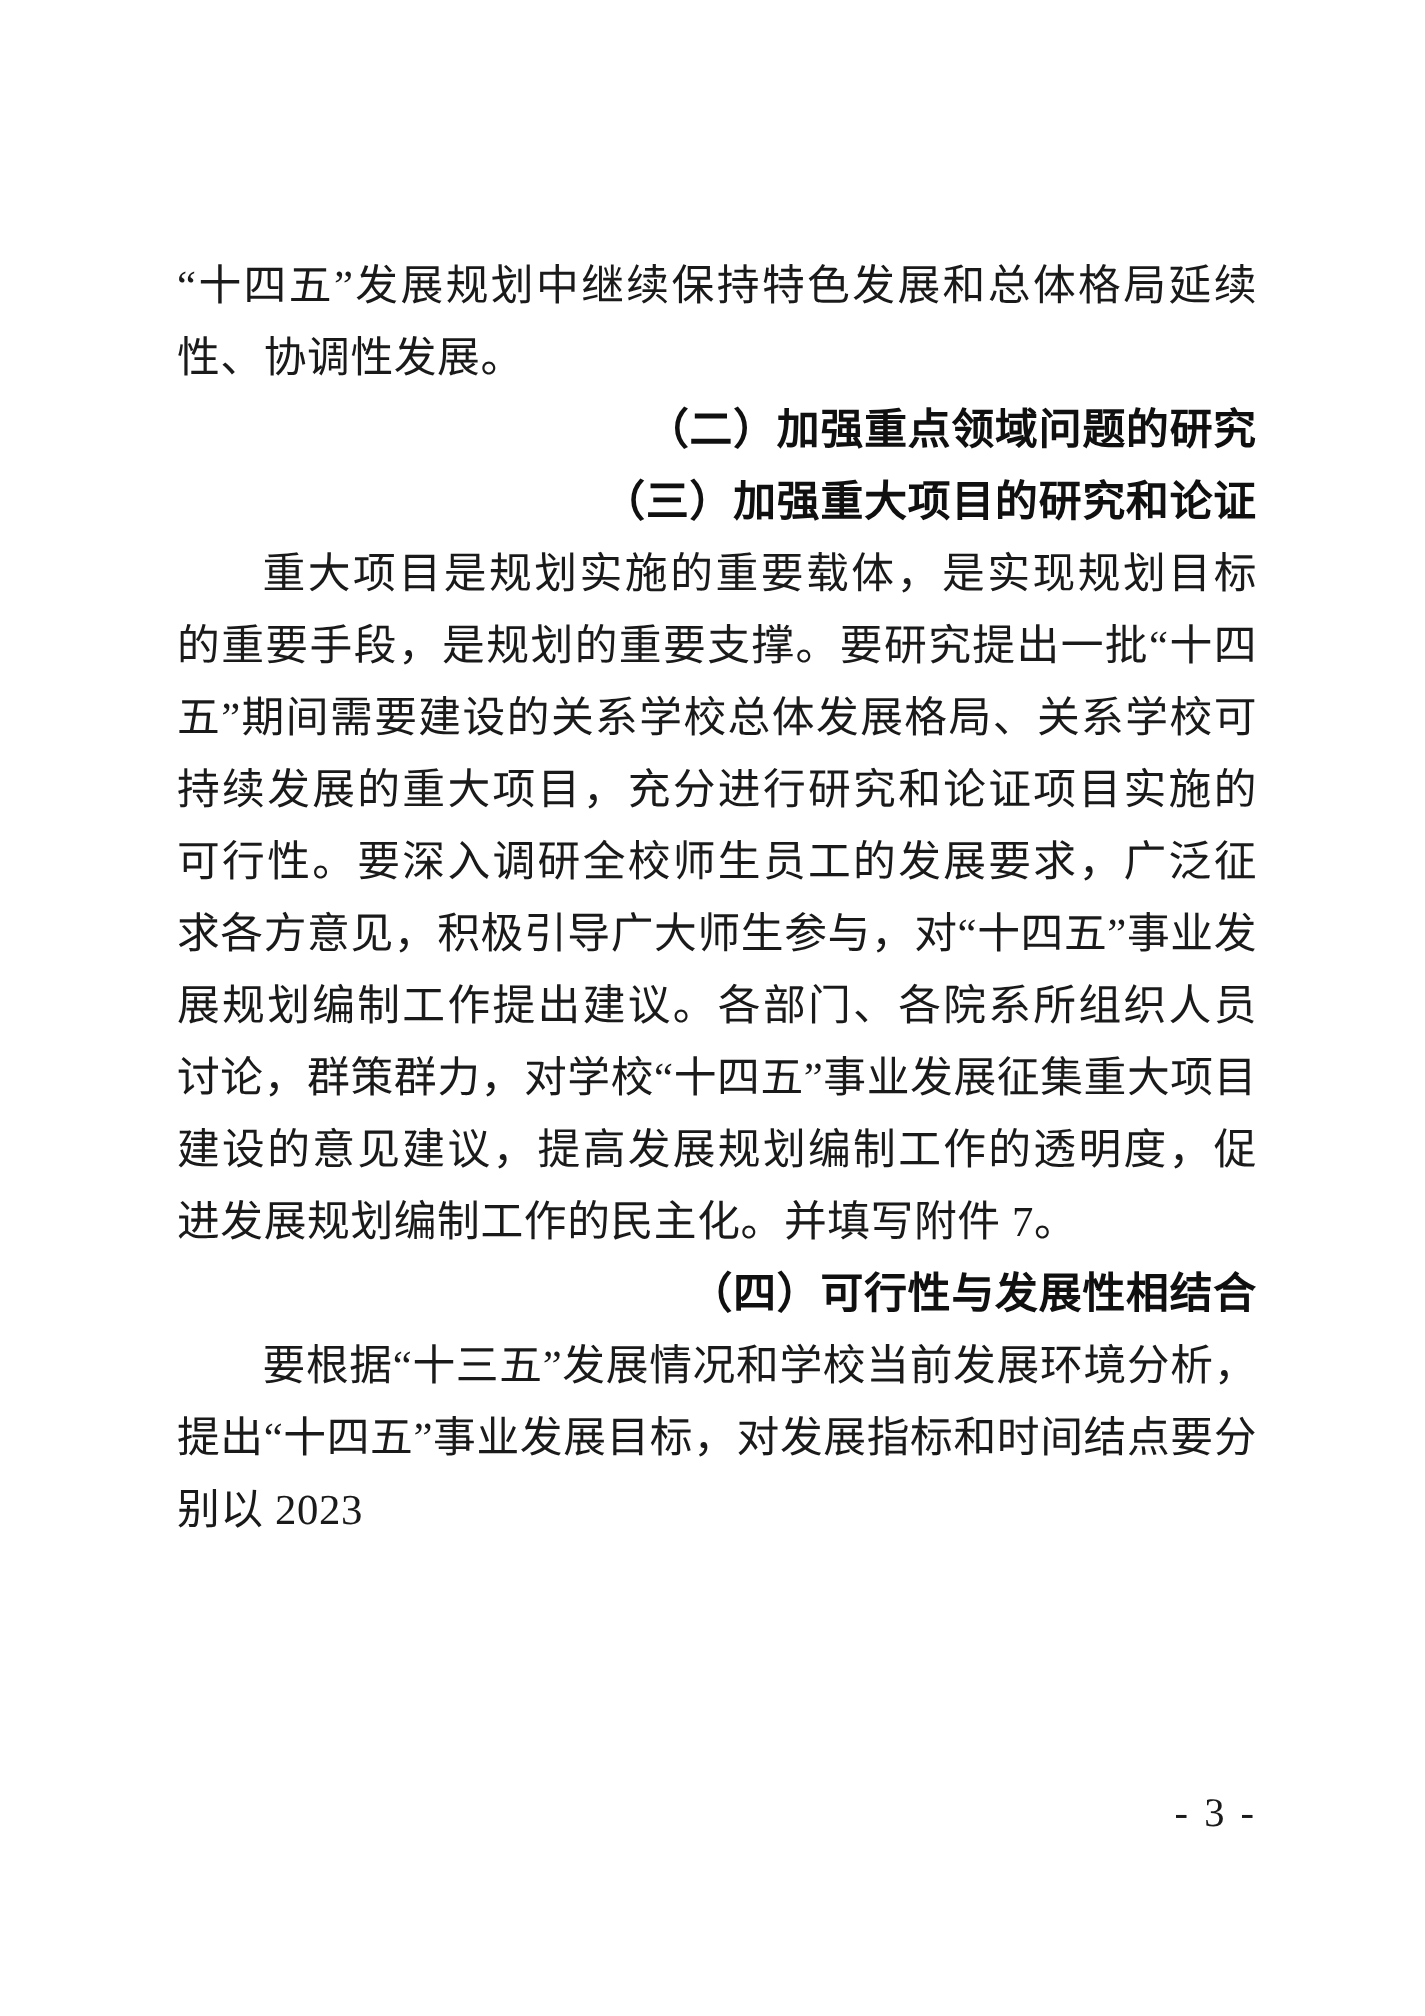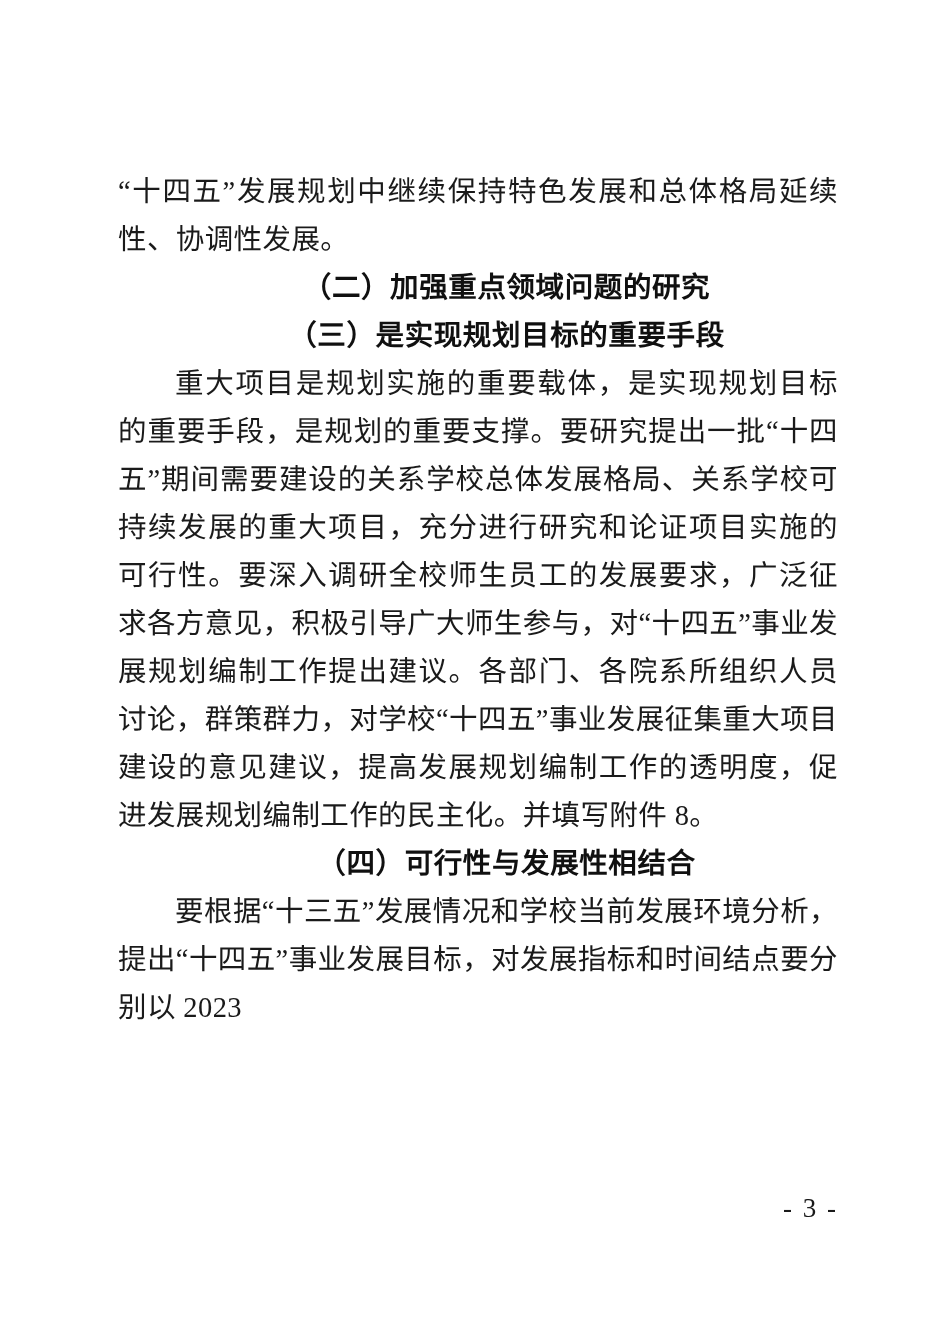--- a/index.html
+++ b/index.html
@@ -42,21 +42,21 @@
     text-indent: 0;
   }
   
   .heading {
     margin: 0;
     font-size: 28.5px;
     line-height: 48px;
     color: #101010;
     font-weight: 700;
     text-indent: 2em;
-    text-align: center;
+    text-align: right;
     letter-spacing: 0.6px;
     font-family: "Liberation Serif", "DejaVu Serif", serif;
   }
   .page-number {
     position: absolute;
     right: 112px;
     top: 1190px;
     font-size: 27px;
     line-height: 36px;
     color: #1a1a1a;
@@ -70,23 +70,23 @@
 
 <div class="page">
 
   <div class="text-block">
 
     <p class="para no-indent">“十四五”发展规划中继续保持特色发展和总体格局延续性、协调性发展。</p>
 
     <p class="heading">（二）加强重点领域问题的研究</p>
 
 
-    <p class="heading">（三）是实现规划目标的重要手段</p>
+    <p class="heading">（三）加强重大项目的研究和论证</p>
 
-    <p class="para">重大项目是规划实施的重要载体，是实现规划目标的重要手段，是规划的重要支撑。要研究提出一批“十四五”期间需要建设的关系学校总体发展格局、关系学校可持续发展的重大项目，充分进行研究和论证项目实施的可行性。要深入调研全校师生员工的发展要求，广泛征求各方意见，积极引导广大师生参与，对“十四五”事业发展规划编制工作提出建议。各部门、各院系所组织人员讨论，群策群力，对学校“十四五”事业发展征集重大项目建设的意见建议，提高发展规划编制工作的透明度，促进发展规划编制工作的民主化。并填写附件 8。</p>
+    <p class="para">重大项目是规划实施的重要载体，是实现规划目标的重要手段，是规划的重要支撑。要研究提出一批“十四五”期间需要建设的关系学校总体发展格局、关系学校可持续发展的重大项目，充分进行研究和论证项目实施的可行性。要深入调研全校师生员工的发展要求，广泛征求各方意见，积极引导广大师生参与，对“十四五”事业发展规划编制工作提出建议。各部门、各院系所组织人员讨论，群策群力，对学校“十四五”事业发展征集重大项目建设的意见建议，提高发展规划编制工作的透明度，促进发展规划编制工作的民主化。并填写附件 7。</p>
 
     <p class="heading">（四）可行性与发展性相结合</p>
 
     <p class="para">要根据“十三五”发展情况和学校当前发展环境分析，提出“十四五”事业发展目标，对发展指标和时间结点要分别以 2023</p>
 
   </div>
 
   <div class="page-number">- 3 -</div>
 
 </div>

